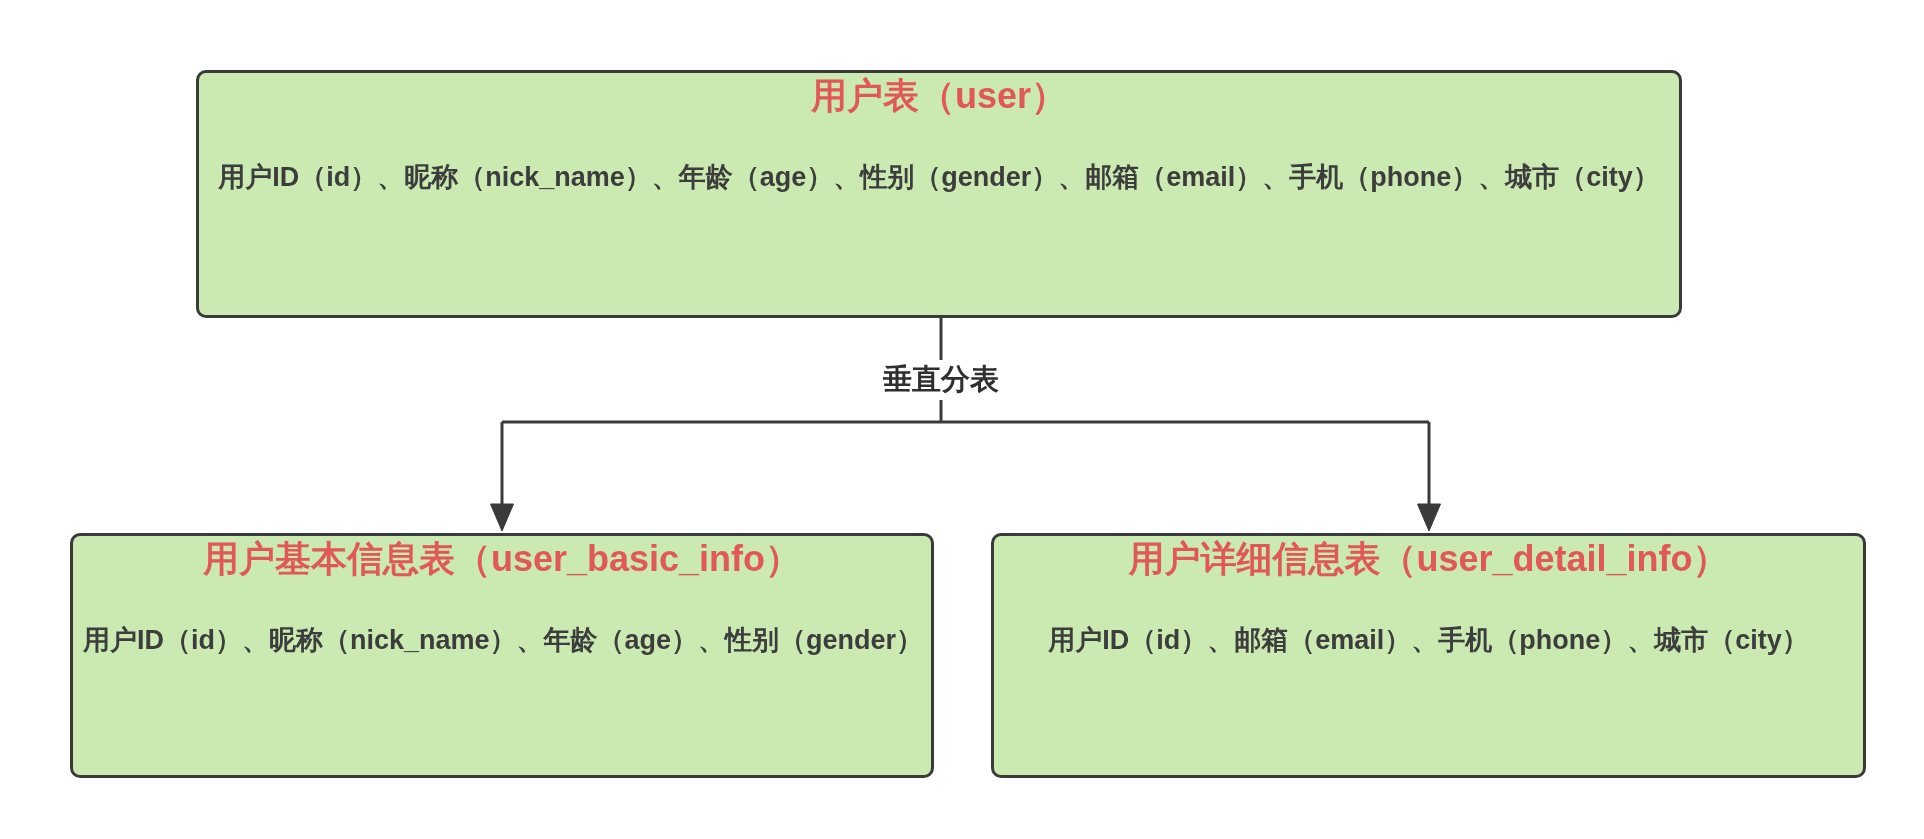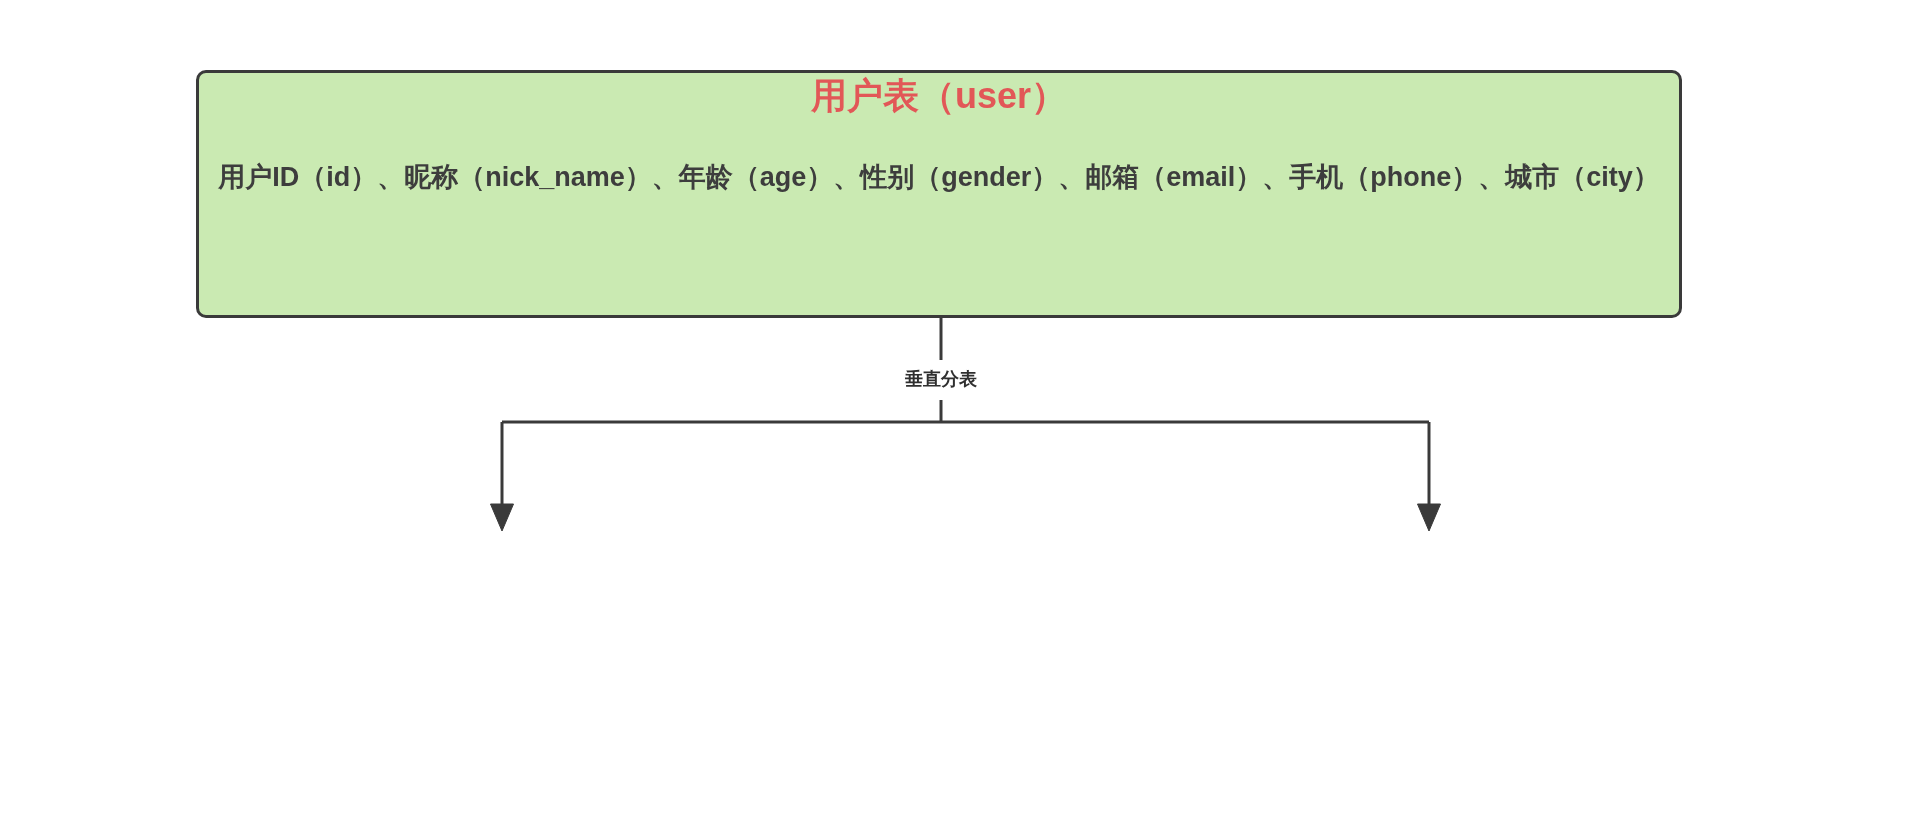--- a/index.html
+++ b/index.html
@@ -55,21 +55,21 @@
     font-weight: bold;
     color: var(--node-text, #3d3d3d);
     white-space: nowrap;
   }
   .connector-label {
     position: absolute;
     left: 841px;
     top: 362px;
     width: 200px;
     text-align: center;
-    font-size: 18px;
+    font-size: 29px;
     line-height: 34px;
     font-weight: bold;
     color: var(--label-text, #2f2f2f);
     background: var(--background, #ffffff);
   }
 </style>
 </head>
 <body>
 
 <div class="canvas">
@@ -84,15 +84,23 @@
     <polygon class="carrow" points="1429,531 1417.5,504 1440.5,504"></polygon>
   </svg>
 
   <div class="connector-label">垂直分表</div>
 
   <div class="node" style="left:196px; top:70px; width:1486px; height:248px;">
     <div class="node-title">用户表（user）</div>
     <div class="node-fields">用户ID（id）、昵称（nick_name）、年龄（age）、性别（gender）、邮箱（email）、手机（phone）、城市（city）</div>
   </div>
 
+  <div class="node" style="left:70px; top:533px; width:864px; height:245px;">
+    <div class="node-title">用户基本信息表（user_basic_info）</div>
+    <div class="node-fields">用户ID（id）、昵称（nick_name）、年龄（age）、性别（gender）</div>
+  </div>
 
+  <div class="node" style="left:991px; top:533px; width:875px; height:245px;">
+    <div class="node-title">用户详细信息表（user_detail_info）</div>
+    <div class="node-fields">用户ID（id）、邮箱（email）、手机（phone）、城市（city）</div>
+  </div>
 
 </div>
 
 </body></html>

